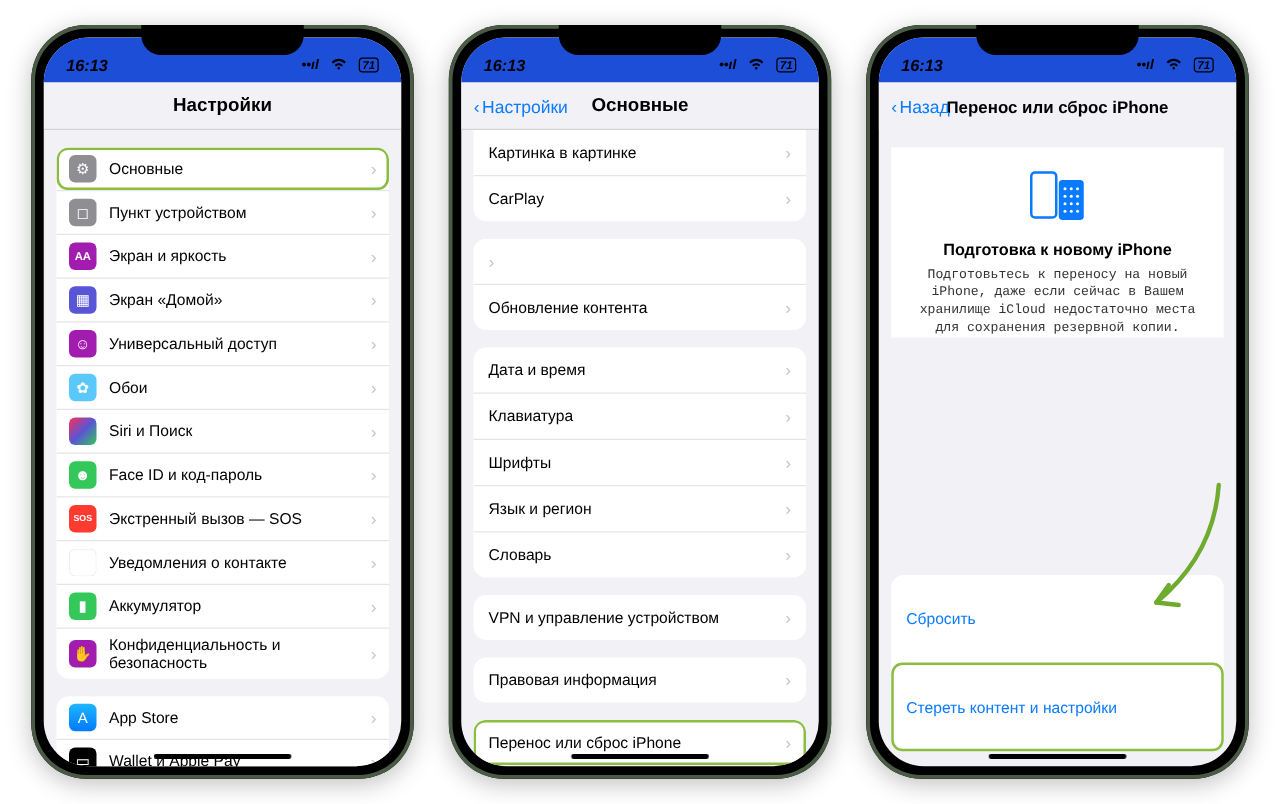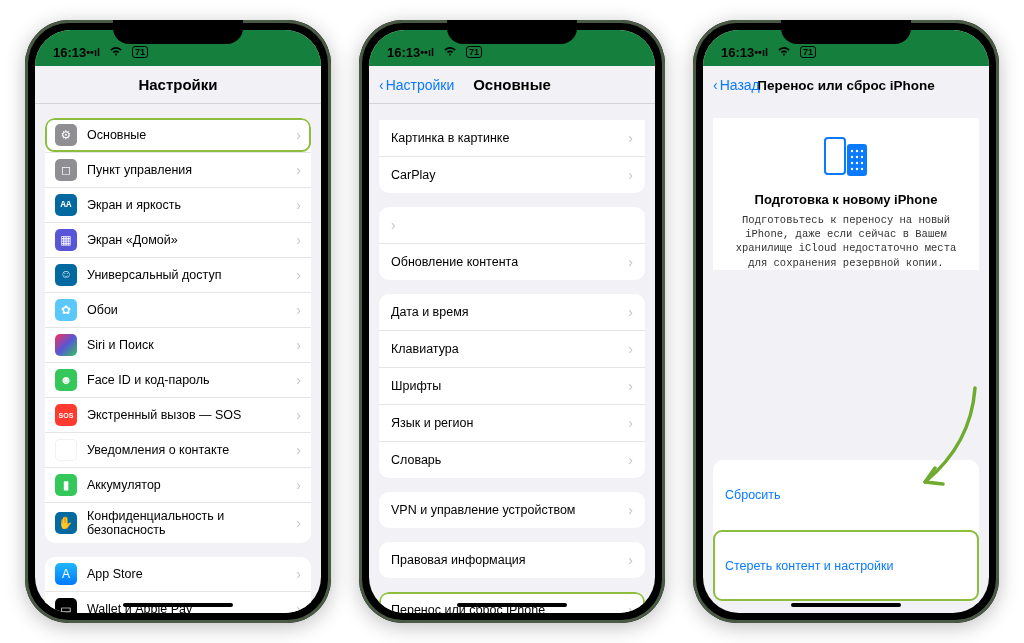--- a/index.html
+++ b/index.html
@@ -19,23 +19,24 @@
     overflow: hidden;
     position: relative;
     display: flex; flex-direction: column;
   }
   .notch {
     position: absolute; top: 0; left: 50%; transform: translateX(-50%);
     width: 130px; height: 24px; background: #000;
     border-radius: 0 0 16px 16px; z-index: 50;
   }
   .statusbar {
-    height: 36px; display: flex; align-items: center;
+    height: 36px; display: flex; justify-content: space-between; align-items: center;
     padding: 8px 18px 0; font-size: 13px; font-weight: 600; color: #000;
-    background: #15803d;
+    background: #1d4ed8;
+    font-style: italic;
   }
   .status-right { display: flex; gap: 9px; align-items: center; font-size: 11px; }
   .navbar {
     height: 38px; display: flex; align-items: center; justify-content: center;
     position: relative; background: #f2f1f6; border-bottom: .5px solid rgba(0,0,0,.12);
   }
   .navbar.noborder { border-bottom: none; }
   .nav-title { font-weight: 600; font-size: 15px; }
   .nav-back {
     position: absolute; left: 10px; color: #0a7aff; font-size: 14px;
@@ -74,21 +75,21 @@
   .bottom-group {
     position: absolute; bottom: 12px; left: 10px; right: 10px;
     background: #fff; border-radius: 10px; overflow: visible;
   }
   .arrow-annot {
     position: absolute; pointer-events: none; z-index: 60;
   }
   .arrow-annot svg { display: block; }
   
   .bg-gray   { background: #8e8e93; }
-  .bg-blue   { background: #0369a1; font-family: Liberation Mono, monospace; }
+  .bg-blue   { background: #a21caf; }
   .bg-indigo { background: #5856d6; }
   .bg-green  { background: #34c759; }
   .bg-cyan   { background: #5ac8fa; }
   .bg-red    { background: #ff3b30; }
   .bg-white  { background: #fff; color:#000; box-shadow: inset 0 0 0 .5px rgba(0,0,0,.1); }
   .bg-siri   { background: linear-gradient(135deg,#ff2d55,#5856d6,#34c759); }
   .bg-appstore { background: linear-gradient(#1fb6ff,#007aff); }
   .bg-orange { background: #000; }
 </style>
 </head>
@@ -114,21 +115,21 @@
     </div>
     <div class="content">
       <div class="group" id="s1-groupA">
           <div class="row highlighted">
             <div class="icon bg-gray">⚙</div>
             <span class="label">Основные</span>
             <span class="chev">›</span>
           </div>
           <div class="row">
             <div class="icon bg-gray">◻</div>
-            <span class="label">Пункт управления</span>
+            <span class="label">Пункт устройством</span>
             <span class="chev">›</span>
           </div>
           <div class="row">
             <div class="icon bg-blue" style="font-size: 9px; font-weight: 700;">AA</div>
             <span class="label">Экран и яркость</span>
             <span class="chev">›</span>
           </div>
           <div class="row">
             <div class="icon bg-indigo">▦</div>
             <span class="label">Экран «Домой»</span>
@@ -209,21 +210,21 @@
       </span>
     </div>
     <div class="navbar">
       <div class="nav-back">
         <span>‹</span>
         <span>Настройки</span>
       </div>
       <div class="nav-title">Основные</div>
     </div>
     <div class="content">
-      <div class="group" style="margin-top:16px;border-radius:0 0 10px 10px" id="s2-groupTop">
+      <div class="group" style="margin-top:0;border-radius:0 0 10px 10px" id="s2-groupTop">
           <div class="row plain">
             <span class="label">Картинка в картинке</span>
             <span class="chev">›</span>
           </div>
           <div class="row plain">
             <span class="label">CarPlay</span>
             <span class="chev">›</span>
           </div>
         </div>
       <div class="group" id="s2-groupStorage">

